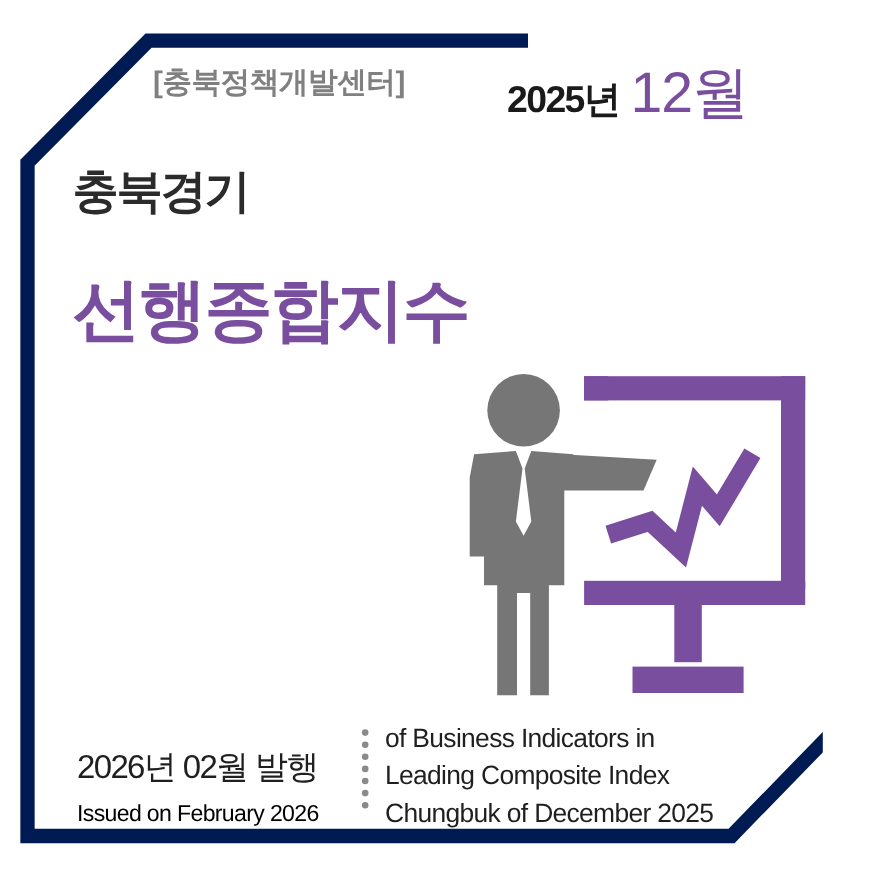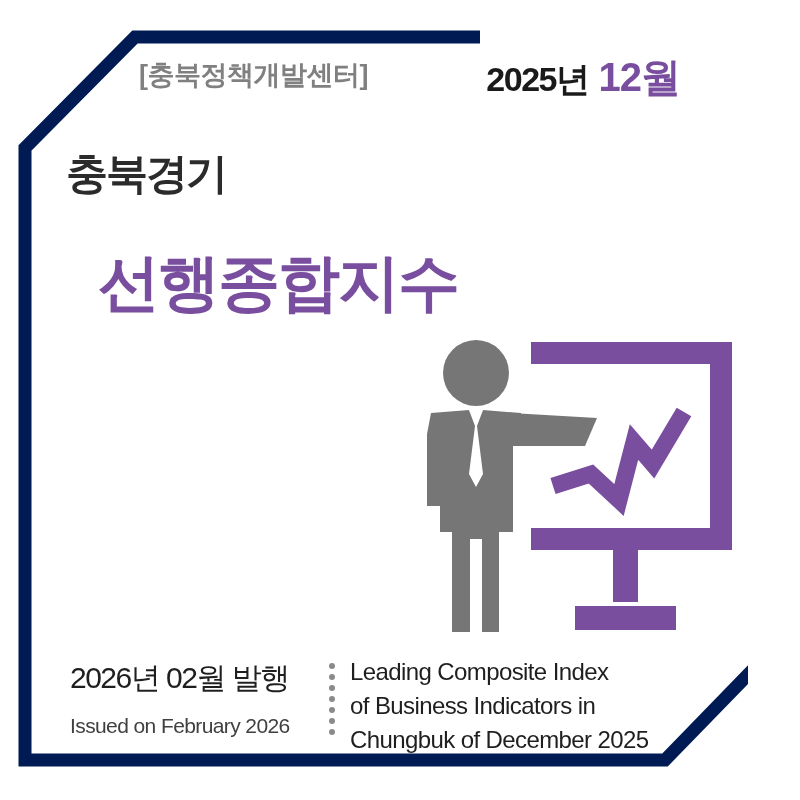--- a/index.html
+++ b/index.html
@@ -44,22 +44,22 @@
     align-items: baseline;
     gap: 10px;
   }
   .date-year {
     font-size: 34px;
     font-weight: 700;
     color: #1a1a1a;
     letter-spacing: -1.5px;
   }
   .date-month {
-    font-size: 40px;
-    font-weight: 700;
+    font-size: 52px;
+    font-weight: 400;
     color: #7a4e9f;
     letter-spacing: -1px;
   }
 
   
   .title-main {
     position: absolute;
     left: 66px;
     top: 152px;
     font-size: 42px;
@@ -72,21 +72,20 @@
   .title-sub {
     position: absolute;
     left: 66px;
     top: 250px;
     font-size: 62px;
     font-weight: 700;
     color: #7a4e9f;
     letter-spacing: -2px;
     line-height: 1.05;
     white-space: nowrap;
-    margin-left: 32px;
   }
 
   
   #illustration {
     position: absolute;
     left: 425px;
     top: 334px;
     width: 320px;
     height: 312px;
   }
@@ -97,28 +96,29 @@
     left: 70px;
     top: 660px;
     white-space: nowrap;
   }
   .issue-ko {
     font-size: 30px;
     font-weight: 400;
     color: #1f1f1f;
     letter-spacing: -1.5px;
     line-height: 1.18;
+    margin-top: 20px;
   }
   .issue-en {
     font-size: 21px;
     font-weight: 400;
-    color: #404040;
+    color: #000000;
     letter-spacing: -0.6px;
     line-height: 1.25;
-    margin-top: 18px;
+    margin-top: 12px;
   }
   .dot-divider {
     position: absolute;
     left: 329px;
     top: 663px;
     width: 7px;
     height: 72px;
     display: flex;
     flex-direction: column;
     justify-content: space-between;
@@ -225,18 +225,18 @@
     <i></i>
     <i></i>
     <i></i>
     <i></i>
     <i></i>
     <i></i>
     <i></i>
   </div>
 
   <div class="eng-block">
+    <div class="eng-line">of Business Indicators in</div>
     <div class="eng-line">Leading Composite Index</div>
-    <div class="eng-line">of Business Indicators in</div>
     <div class="eng-line">Chungbuk of December 2025</div>
   </div>
 
 </div>
 
 </body></html>

